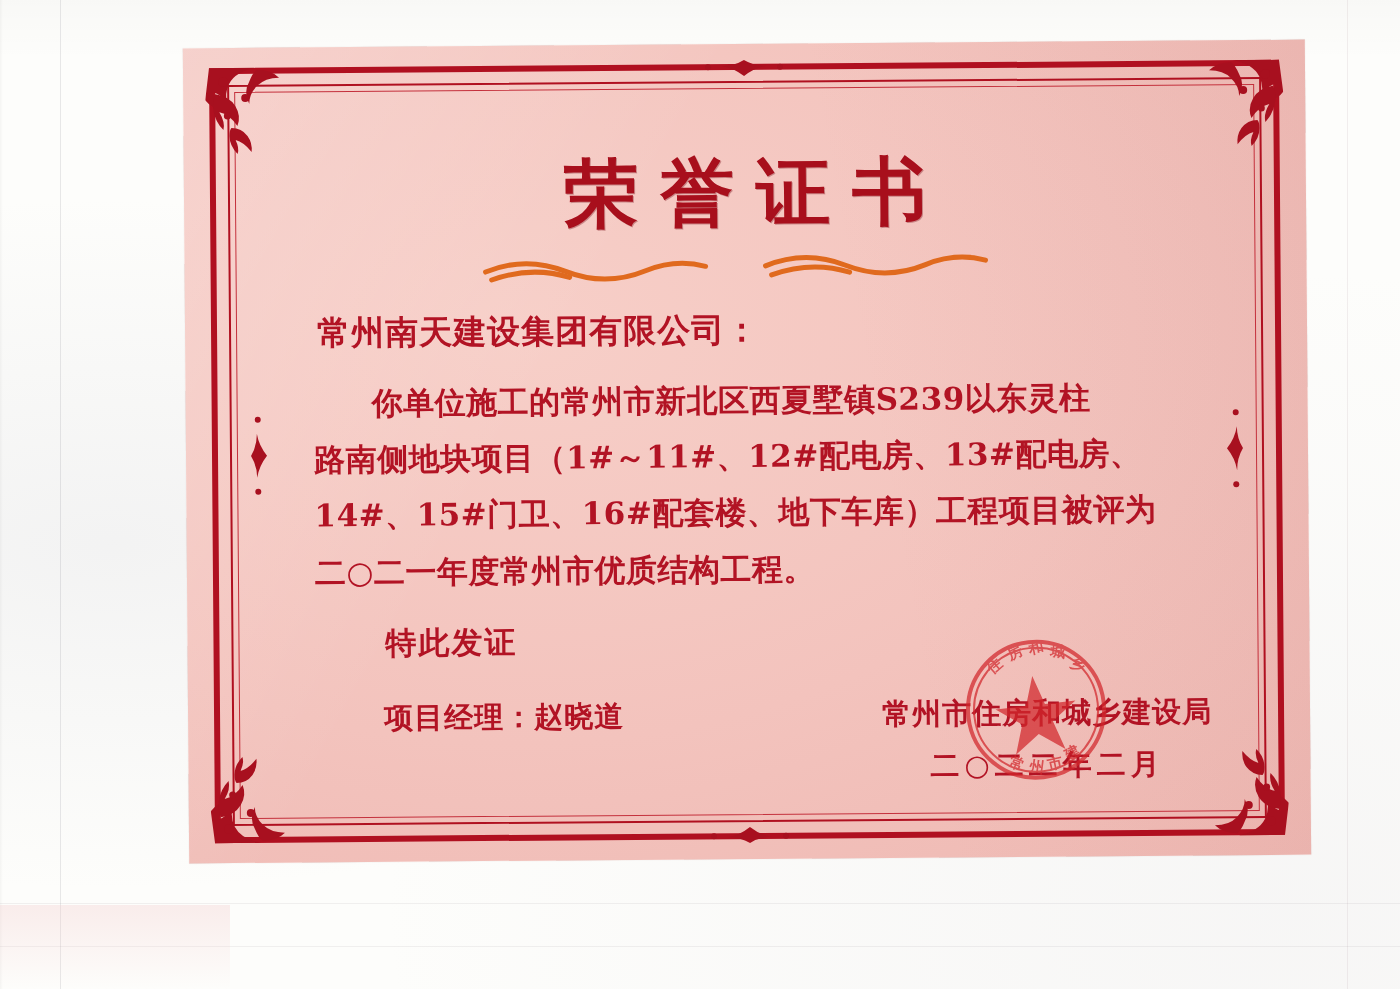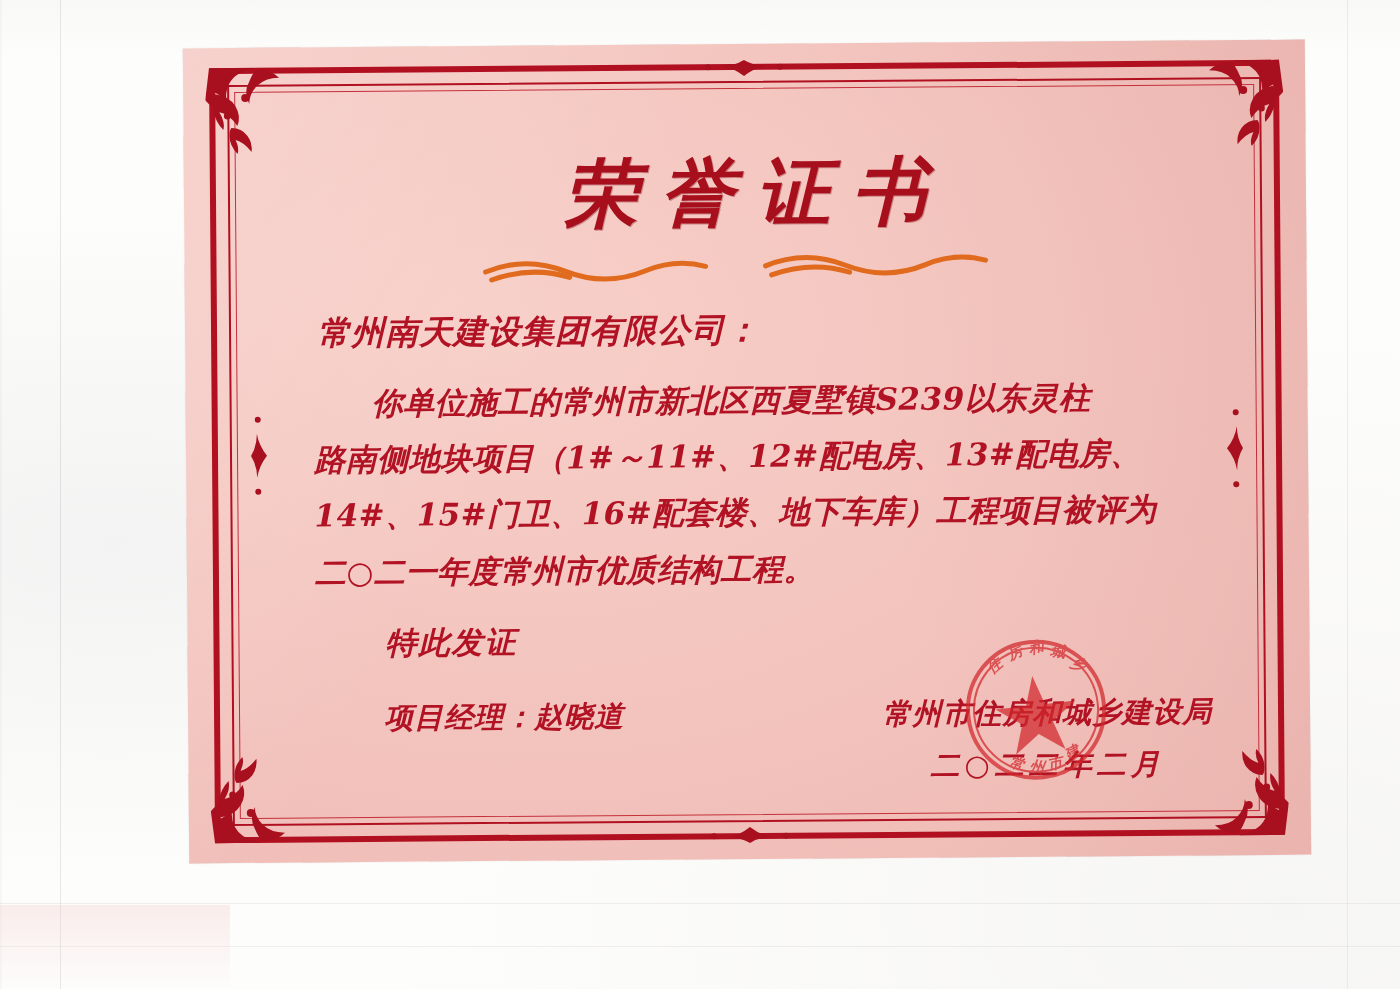--- a/index.html
+++ b/index.html
@@ -12,21 +12,20 @@
     height: 989px;
     overflow: hidden;
     font-family: "Liberation Serif", serif;
   }
 
   #scan {
     position: relative;
     width: 1400px;
     height: 989px;
     background: #fdfdfb;
-    font-style: italic;
   }
 
   
   .scan-noise {
     position: absolute;
     inset: 0;
     background:
       linear-gradient(90deg, rgba(0,0,0,0.035) 0px, rgba(0,0,0,0.0) 3px),
       linear-gradient(180deg, rgba(0,0,0,0.02) 0px, rgba(0,0,0,0.0) 60px),
       radial-gradient(ellipse at 8% 55%, rgba(190,190,200,0.16), rgba(255,255,255,0) 45%),

